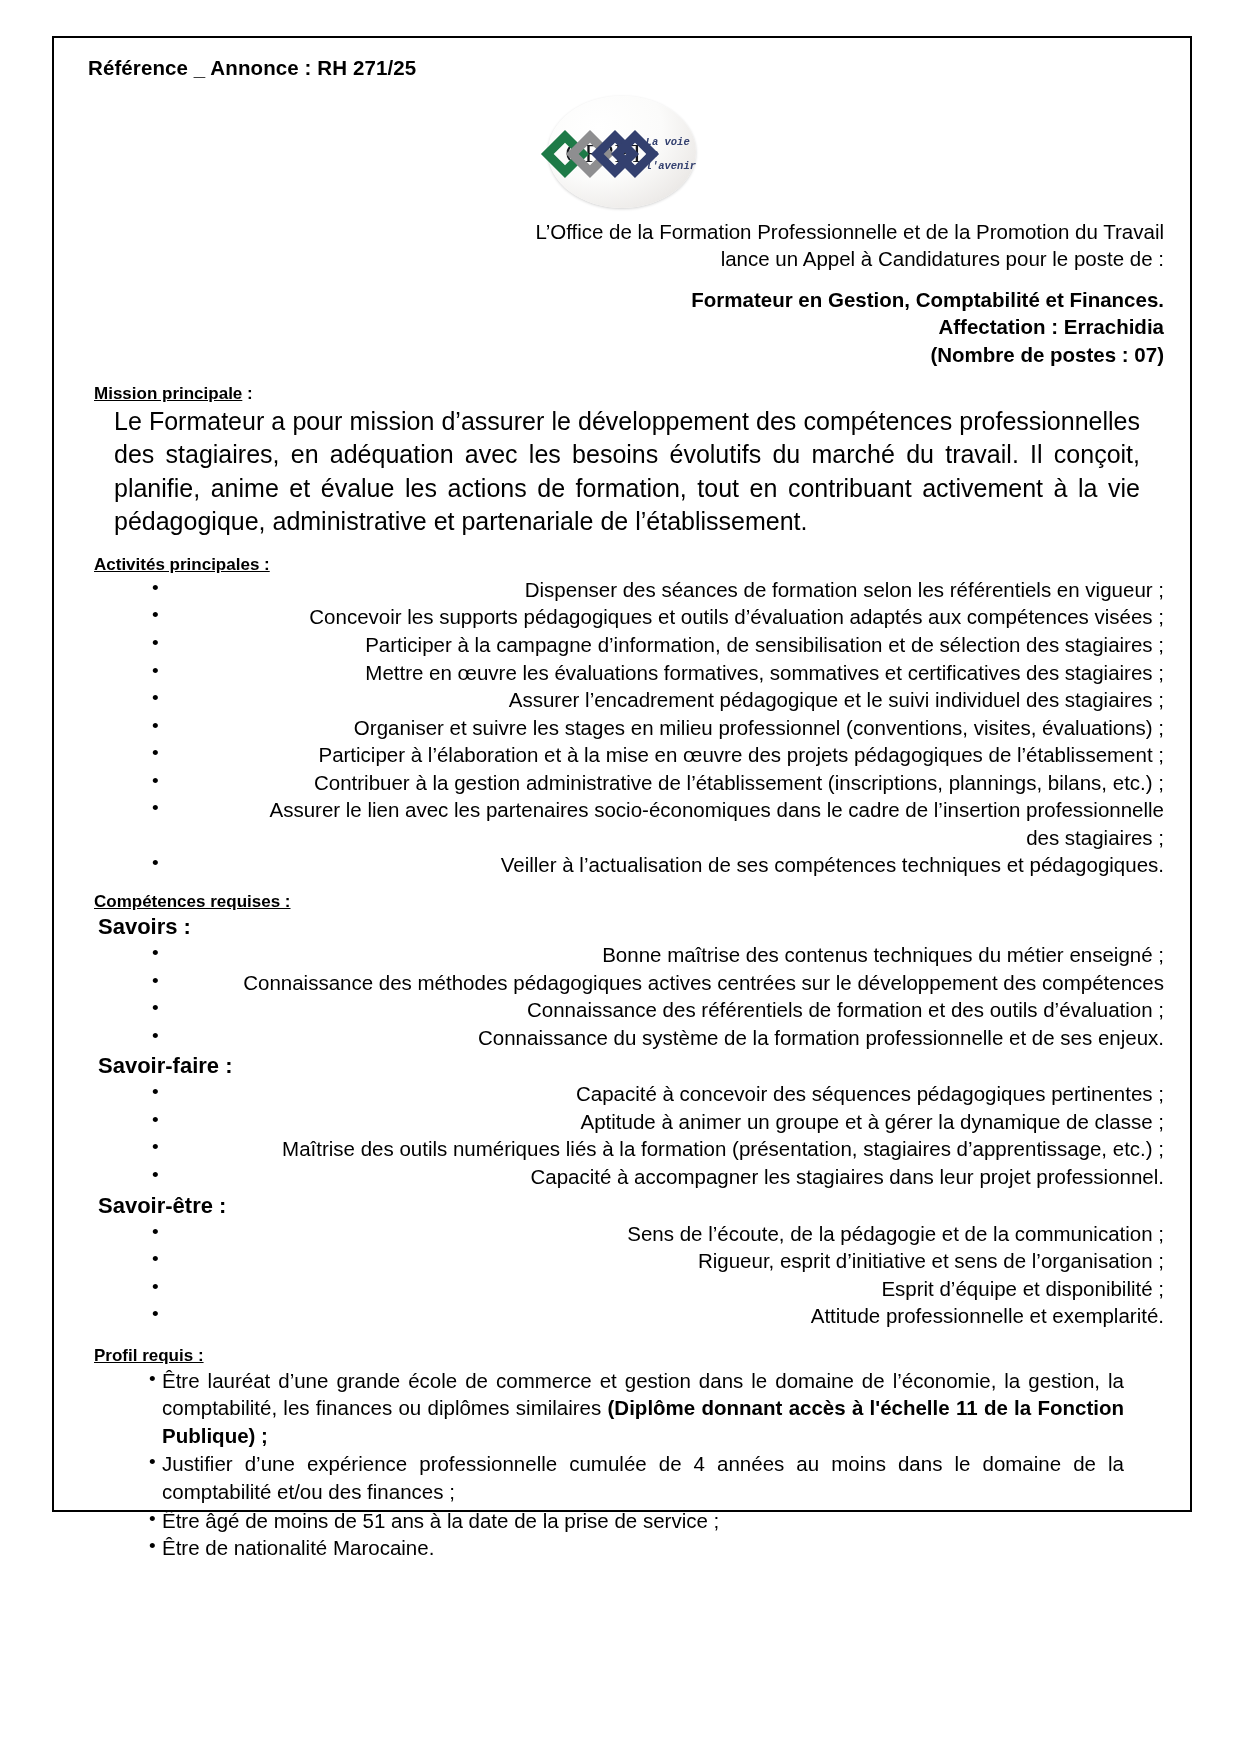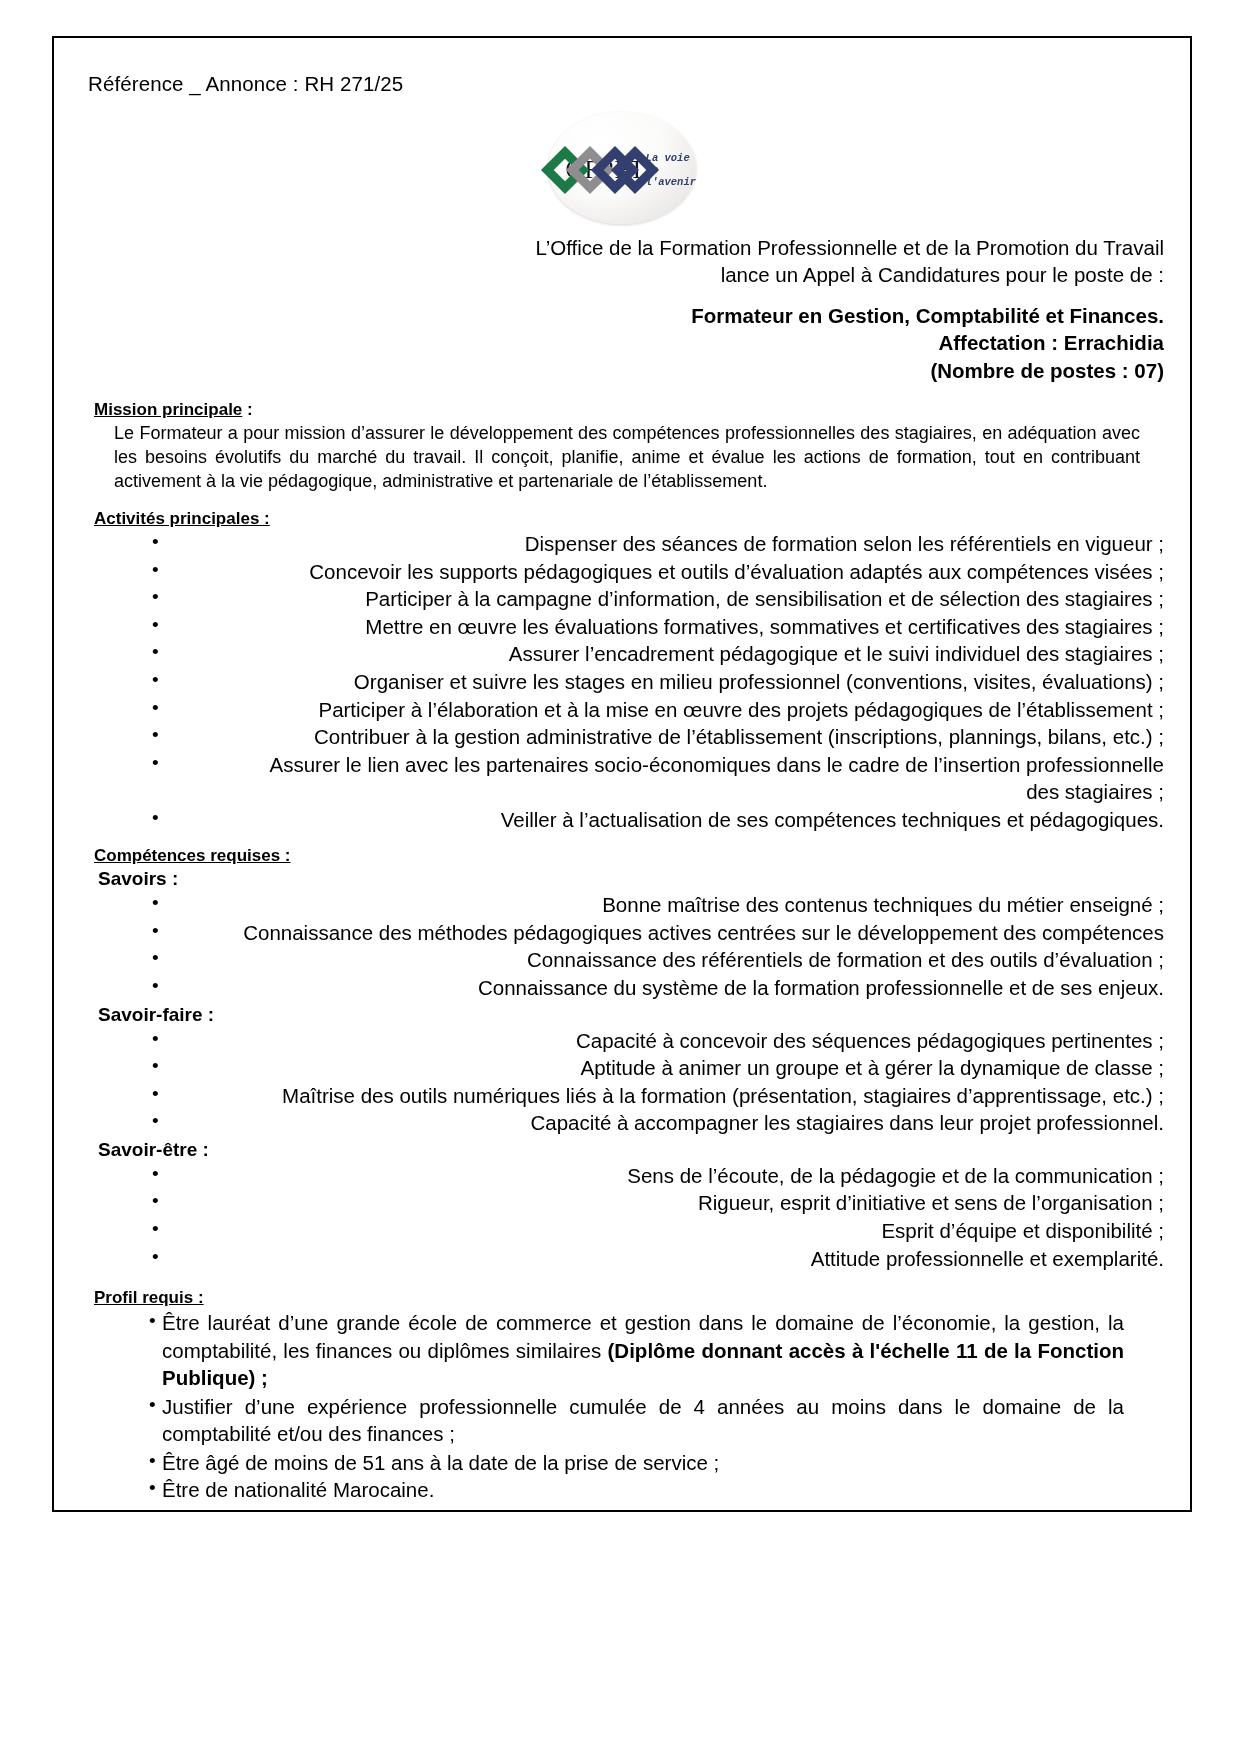--- a/index.html
+++ b/index.html
@@ -27,23 +27,23 @@
     background: #ffffff;
   }
 
   .page-inner {
     padding: 14px 26px 0 26px;
   }
 
   
   .ref-line {
     font-size: 20.5px;
-    font-weight: normal;
+    font-weight: bold;
     letter-spacing: 0.1px;
-    margin: 20px 0 0 8px;
+    margin: 4px 0 0 8px;
   }
 
   
   .logo-wrap {
     display: flex;
     justify-content: center;
     margin-top: 16px;
   }
   .logo-oval {
     width: 148px;
@@ -111,28 +111,28 @@
   
   .sec-head {
     font-size: 17px;
     font-weight: bold;
     margin: 16px 0 0 14px;
   }
   .sec-head .u { text-decoration: underline; }
   .sec-head.tight { margin-top: 13px; }
 
   .sub-head {
-    font-size: 19px;
+    font-size: 22px;
     font-weight: bold;
     margin: 2px 0 0 18px;
   }
 
   
   .para {
-    font-size: 18px;
+    font-size: 25px;
     line-height: 1.34;
     text-align: justify;
     margin: 1px 24px 0 34px;
   }
 
   
   ul.b {
     margin: 1px 0 0 0;
     padding-left: 92px;
     list-style: none;

